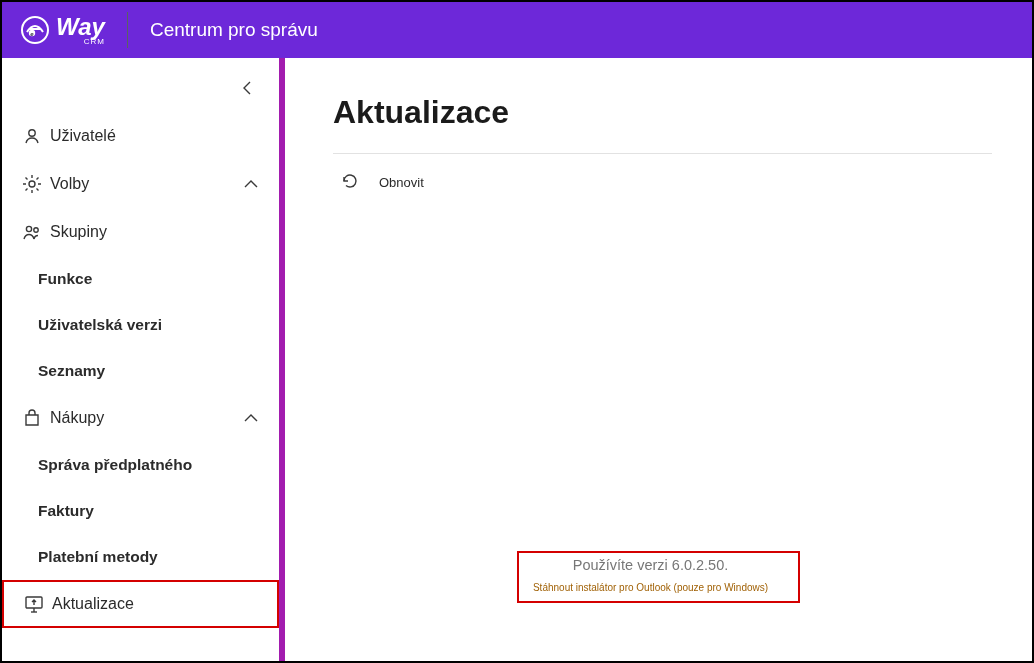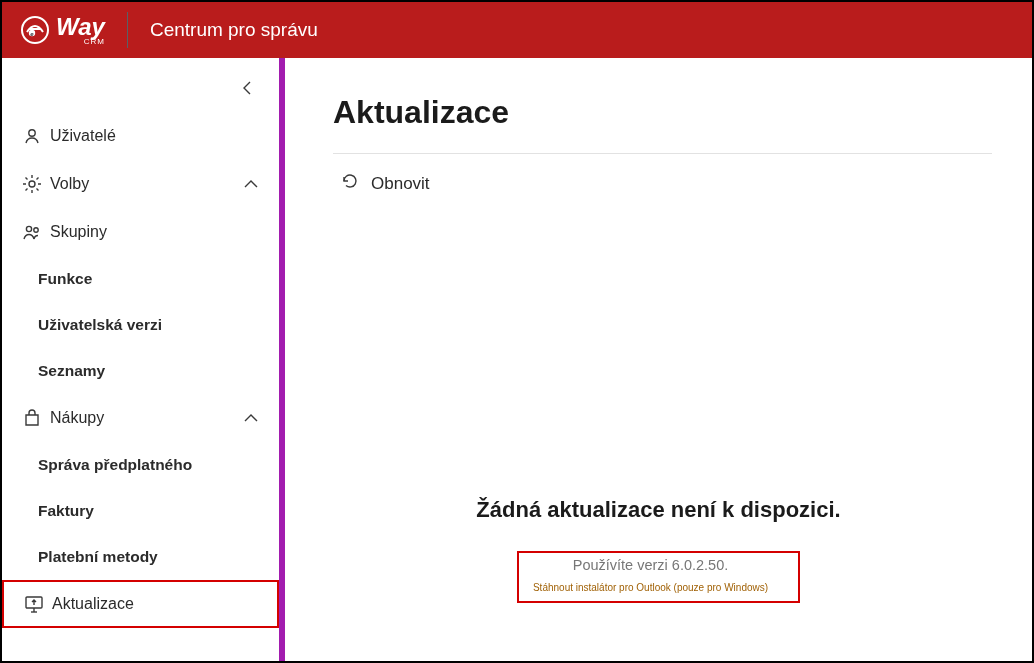--- a/index.html
+++ b/index.html
@@ -9,21 +9,21 @@
     height: 663px;
     border: 2px solid #000;
     display: flex;
     flex-direction: column;
     overflow: hidden;
     background: #fff;
   }
 
   
   .header {
-    background: #b91c1c;
+    background: #6d28d9;
     color: #fff;
     height: 56px;
     display: flex;
     align-items: center;
     padding: 0 18px;
     flex-shrink: 0;
   }
   .logo {
     display: flex;
     align-items: center;
@@ -127,22 +127,22 @@
     margin-bottom: 22px;
   }
   .divider {
     border: none;
     border-top: 1px solid #e2e2e2;
     margin-bottom: 18px;
   }
   .refresh-row {
     display: flex;
     align-items: center;
-    gap: 12px;
-    font-size: 17px;
+    gap: 20px;
+    font-size: 13px;
     color: #2b2b2b;
     cursor: pointer;
     padding-left: 8px;
   }
 
   .status-block {
     position: absolute;
     left: 0;
     right: 0;
     bottom: 58px;
@@ -300,21 +300,20 @@
       <span>
         <svg class="ic" width="18" height="18" viewBox="0 0 18 18">
             <path d="M3 9a6 6 0 1 1 2 4.5"></path>
             <path d="M3 5v4h4"></path>
           </svg>
       </span>
       <span>Obnovit</span>
     </div>
 
     <div class="status-block">
-      <div class="status-title">Žádná aktualizace není k dispozici.</div>
       <div class="download-box">
         <div class="status-version">Používíte verzi 6.0.2.50.</div>
         <span class="download-link">Stáhnout instalátor pro Outlook (pouze pro Windows)</span>
       </div>
     </div>
   </div>
 
 </div>
 
 </body></html>

